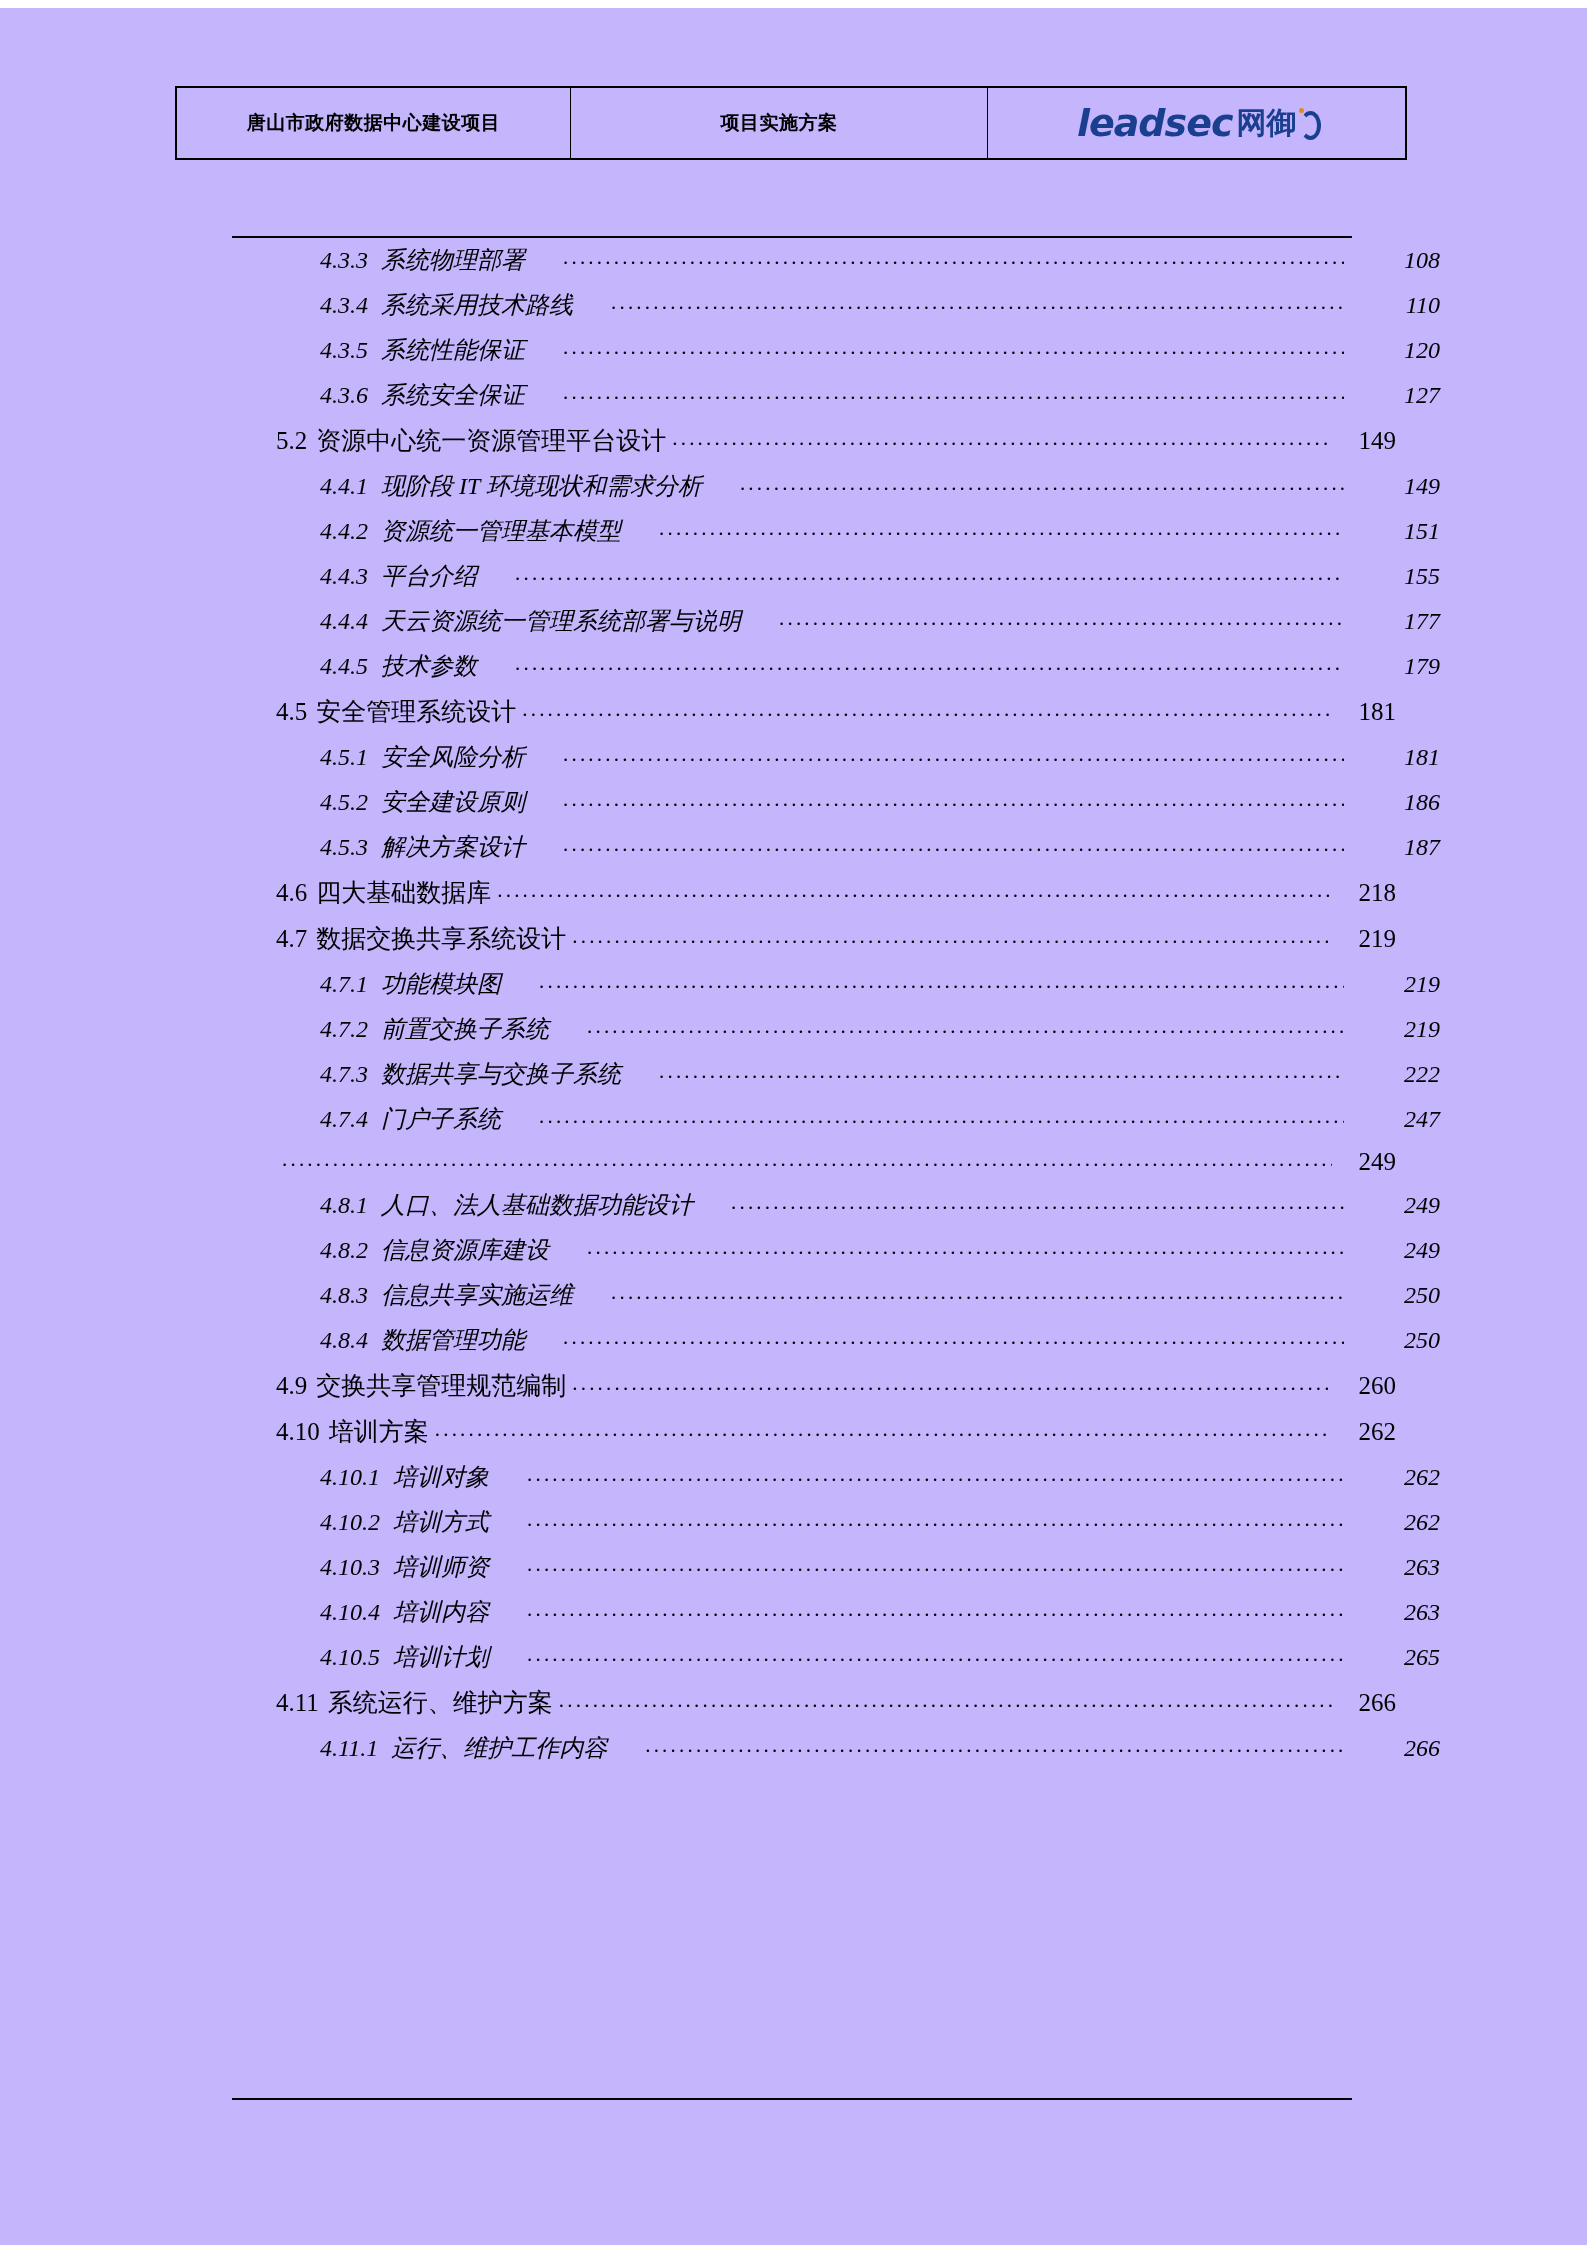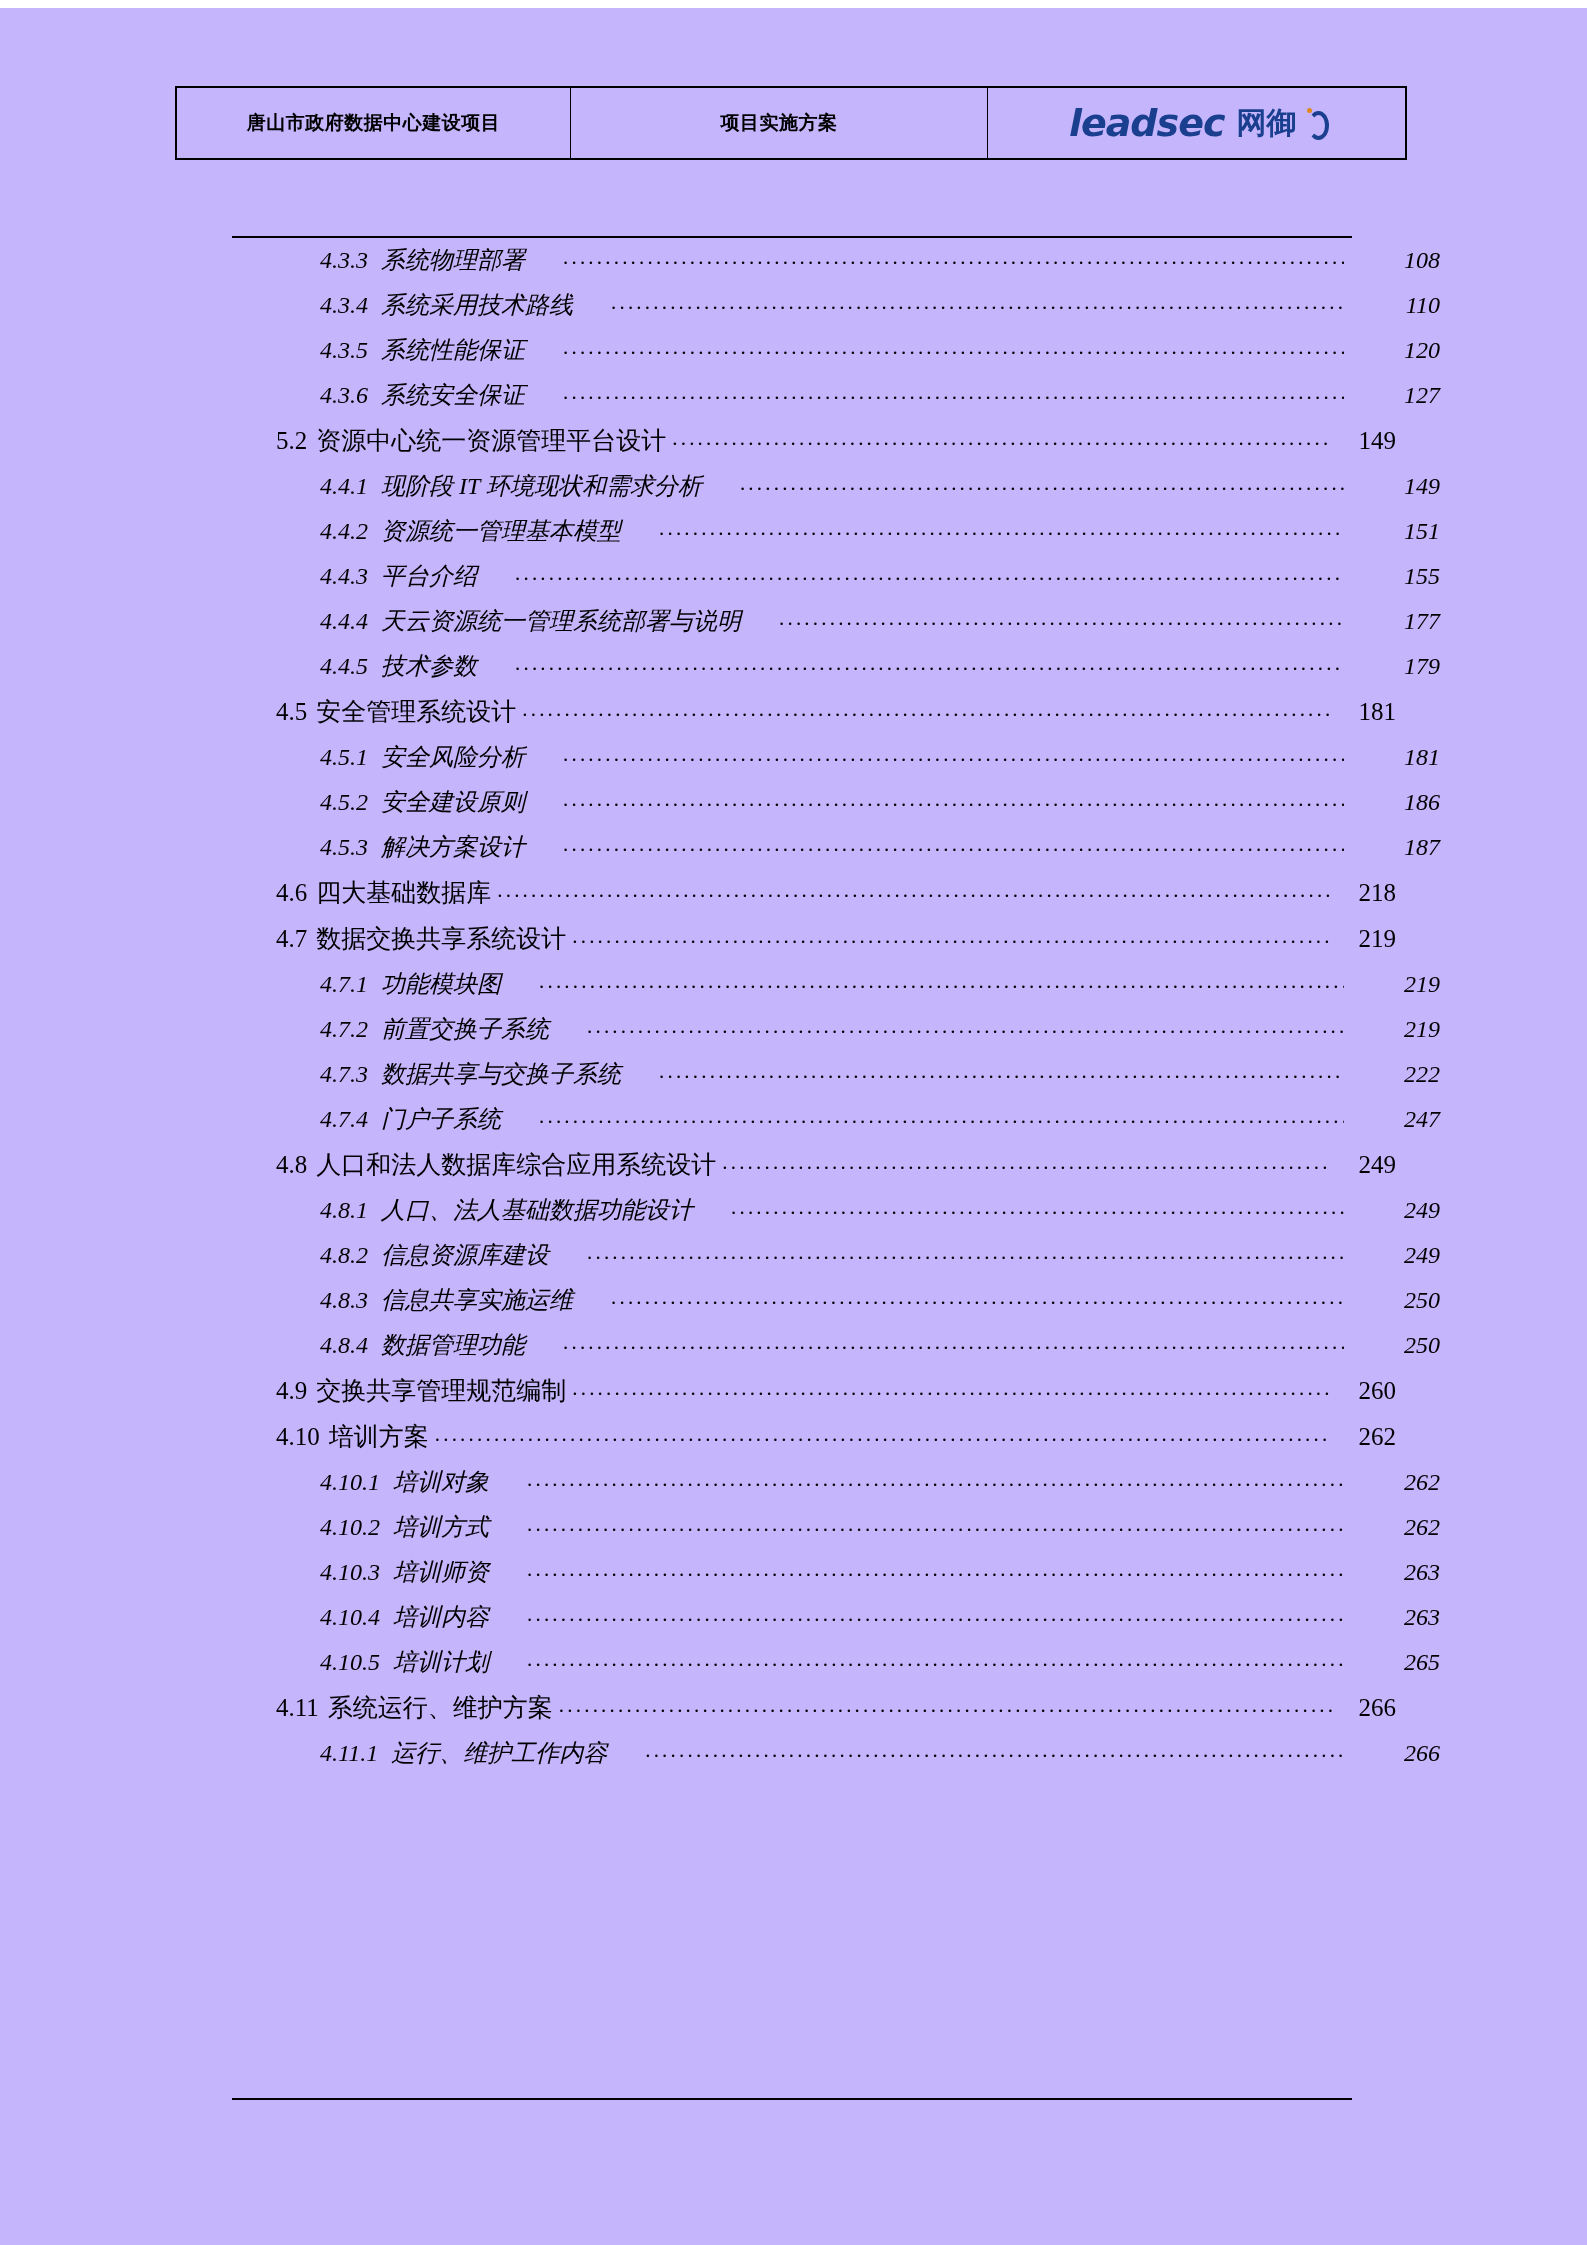--- a/index.html
+++ b/index.html
@@ -48,21 +48,21 @@
     font-family: "DejaVu Sans", "Liberation Sans", sans-serif;
     font-size: 19px;
     font-weight: bold;
     letter-spacing: 0.5px;
     color: #000;
   }
   .logo-box {
     display: flex;
     align-items: center;
     justify-content: center;
-    gap: 10px;
+    gap: 2px;
     height: 100%;
   }
   .logo-word {
     font-family: "DejaVu Sans", "Liberation Sans", sans-serif;
     font-size: 38px;
     font-weight: bold;
     font-style: italic;
     color: #1b3f8f;
     letter-spacing: -1px;
     line-height: 1;
@@ -310,21 +310,20 @@
         <span class="toc-label"><span class="toc-num">4.7.3</span><span>数据共享与交换子系统</span></span>
         <span class="toc-leader"><span>................................................................................................................................................................</span></span>
         <span class="toc-page">222</span>
       </div>
       <div class="toc-row lvl3">
         <span class="toc-label"><span class="toc-num">4.7.4</span><span>门户子系统</span></span>
         <span class="toc-leader"><span>................................................................................................................................................................</span></span>
         <span class="toc-page">247</span>
       </div>
       <div class="toc-row lvl2">
-        <span class="toc-label"><span class="toc-num">4.8</span><span>人口和法人数据库综合应用系统设计</span></span>
         <span class="toc-leader"><span>................................................................................................................................................................</span></span>
         <span class="toc-page">249</span>
       </div>
       <div class="toc-row lvl3">
         <span class="toc-label"><span class="toc-num">4.8.1</span><span>人口、法人基础数据功能设计</span></span>
         <span class="toc-leader"><span>................................................................................................................................................................</span></span>
         <span class="toc-page">249</span>
       </div>
       <div class="toc-row lvl3">
         <span class="toc-label"><span class="toc-num">4.8.2</span><span>信息资源库建设</span></span>

